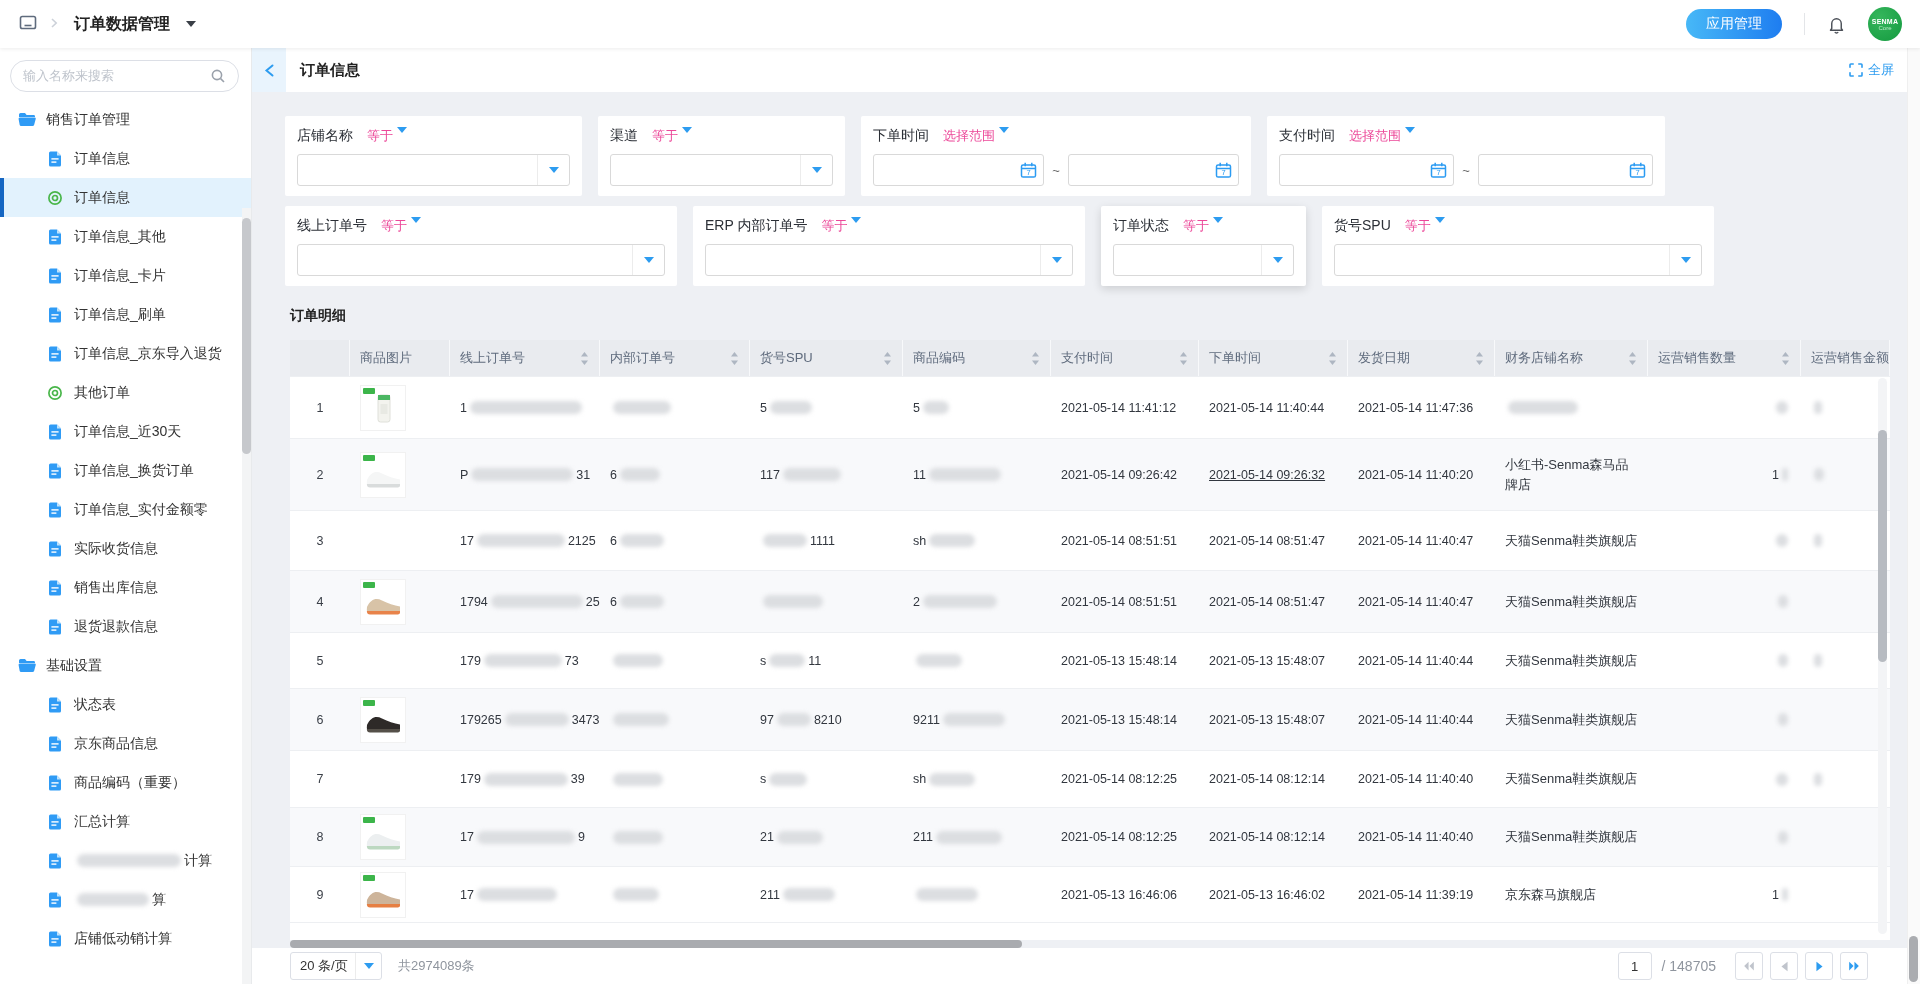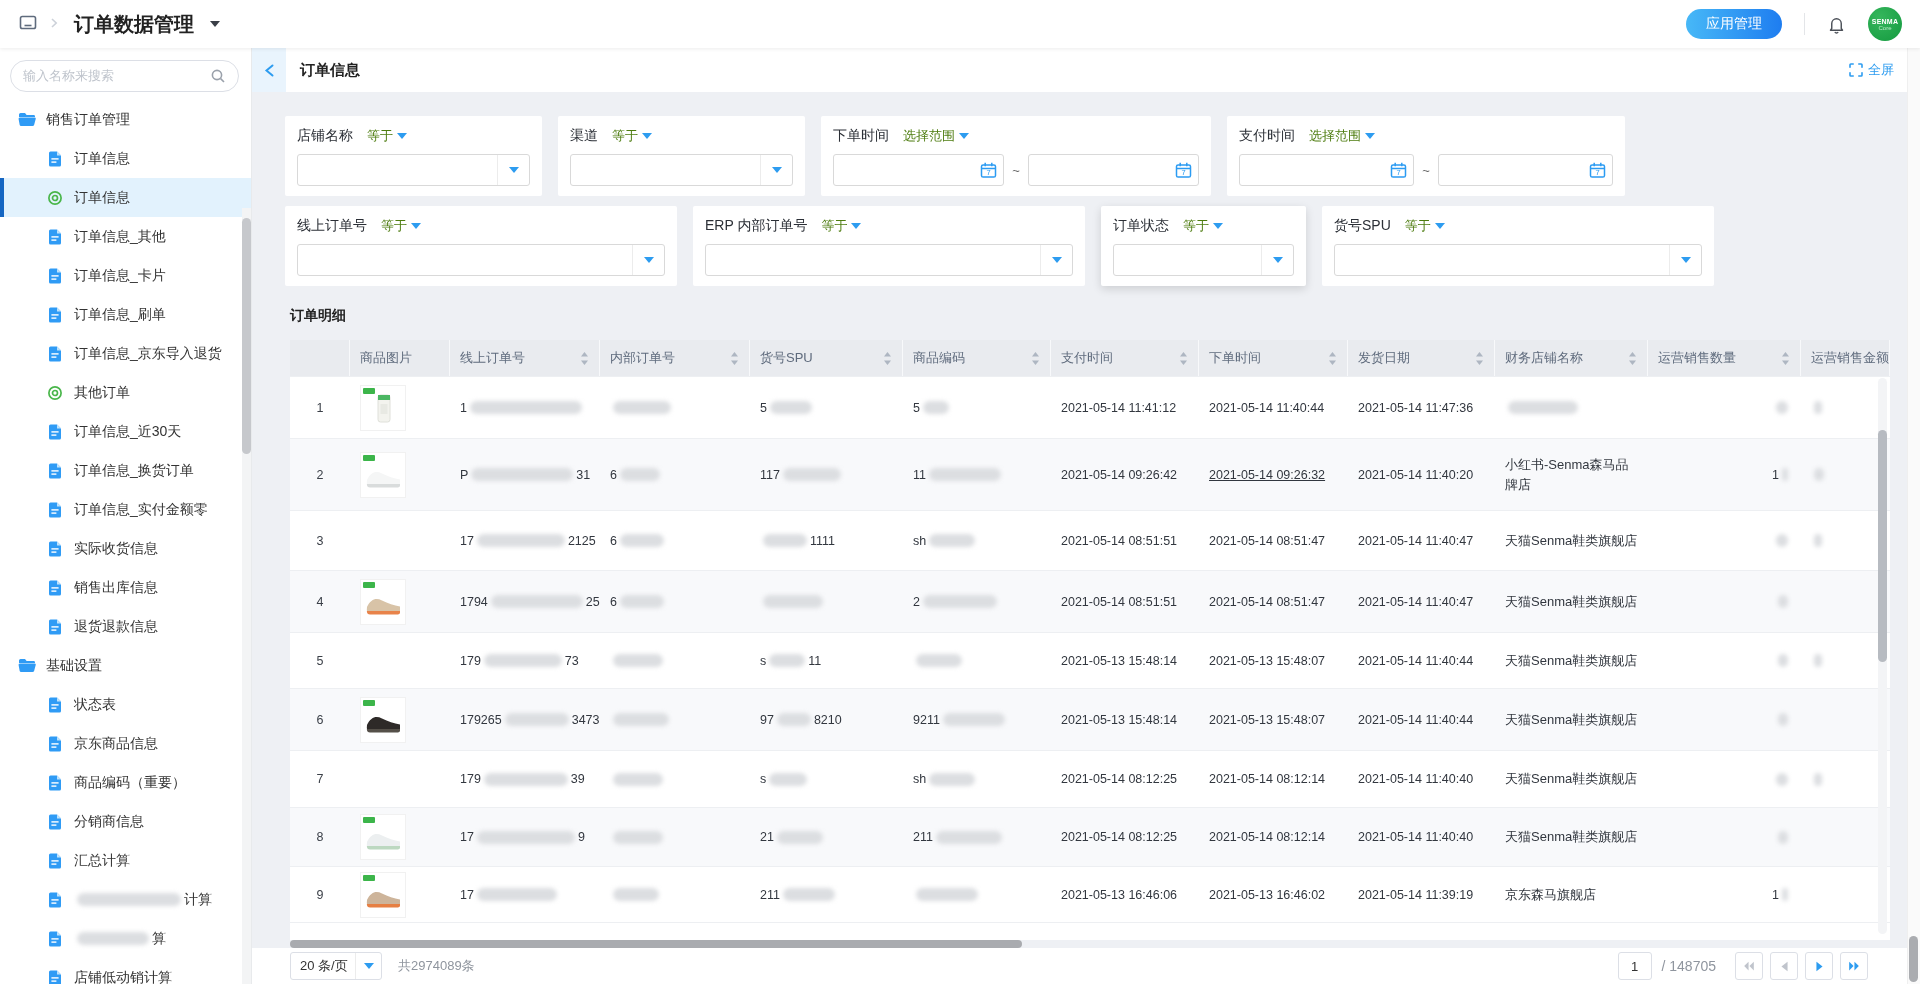--- a/index.html
+++ b/index.html
@@ -3,21 +3,21 @@
 <meta charset="utf-8">
 <style>
   * { box-sizing: border-box; margin:0; padding:0; }
   html,body { width:1920px; height:984px; overflow:hidden; }
   body { font-family:"Liberation Sans", sans-serif; font-size:14px; color:#333; background:#eef0f4; }
 
   
   .topbar { height:48px; background:#fff; display:flex; align-items:center; padding:0 18px;
             box-shadow:0 1px 4px rgba(0,0,0,.08); position:relative; z-index:20; }
   .tb-left { display:flex; align-items:center; gap:10px; }
-  .tb-title { font-size:20px; font-weight:bold; color:#222; margin-left:4px; }
+  .tb-title { font-size:16px; font-weight:bold; color:#222; margin-left:4px; }
   .tb-caret { width:0; height:0; border-left:5px solid transparent; border-right:5px solid transparent;
               border-top:6px solid #3a3f47; margin-left:6px; }
   .tb-right { margin-left:auto; display:flex; align-items:center; gap:22px; }
   .app-btn { background:linear-gradient(90deg,#47b8f7,#1e7df0); color:#fff; border:none; border-radius:16px;
              height:30px; padding:0 20px; font-size:14px; cursor:pointer; font-family:inherit; }
   .tb-divider { width:1px; height:22px; background:#e3e5e8; }
   .avatar { width:34px; height:34px; border-radius:50%; background:radial-gradient(circle at 35% 30%,#35b65c,#149a3f);
             color:#fff; display:flex; flex-direction:column; align-items:center; justify-content:center; cursor:pointer; }
   .avatar .l1 { font-size:7px; font-weight:bold; letter-spacing:.2px; }
   .avatar .l2 { font-size:6px; color:#bdeccb; }
@@ -48,21 +48,21 @@
   .fullscreen { margin-left:auto; margin-right:26px; color:#2d9cf0; font-size:13px; display:flex; align-items:center; gap:5px; cursor:pointer; }
 
   
   .frow { display:flex; gap:16px; margin-left:33px; }
   .frow1 { margin-top:24px; }
   .frow2 { margin-top:10px; }
   .fcard { background:#fff; height:80px; border-radius:2px; padding:10px 12px; flex:none; }
   .fcard.elevated { box-shadow:0 3px 10px rgba(0,0,0,.14); }
   .flabel-row { display:flex; align-items:center; gap:14px; height:20px; }
   .flabel { font-size:14px; color:#2b2f36; }
-  .fop { display:flex; align-items:center; gap:4px; color:#4d7c0f; font-size:13px; cursor:pointer; }
+  .fop { display:flex; align-items:flex-start; gap:4px; color:#ec4899; font-size:13px; cursor:pointer; }
   .caret-blue { width:0; height:0; border-left:5px solid transparent; border-right:5px solid transparent; border-top:6px solid #2d9cf0; }
   .fselect { margin-top:8px; height:32px; border:1px solid #d9d9d9; border-radius:3px; background:#fff; position:relative; cursor:pointer; }
   .fselect .caret-zone { position:absolute; right:0; top:0; bottom:0; width:32px; border-left:1px solid #ececec;
                          display:flex; align-items:center; justify-content:center; }
   .drange { margin-top:8px; display:flex; align-items:center; gap:8px; }
   .dinput { flex:1; height:32px; border:1px solid #d9d9d9; border-radius:3px; background:#fff; position:relative; cursor:text; }
   .dinput .cal { position:absolute; right:5px; top:6px; }
   .tilde { color:#666; font-size:13px; flex:none; }
 
   
@@ -341,31 +341,20 @@
         </div>
         <div class="tree-item">
           <span class="ticon">
             <svg width="14" height="16" viewBox="0 0 14 16">
               <path d="M1 2 Q1 0.5 2.5 0.5 H9 L13 4.5 V14 Q13 15.5 11.5 15.5 H2.5 Q1 15.5 1 14 Z" fill="#2f9bf5"></path>
               <path d="M9 0.5 L13 4.5 H9 Z" fill="#bfe3fc"></path>
               <rect x="3.4" y="7.2" width="7.2" height="1.4" fill="#fff"></rect>
               <rect x="3.4" y="10.4" width="5" height="1.4" fill="#fff"></rect>
             </svg>
           </span>
-          <span style="display: flex; align-items: center;">分销商信息</span>
-        </div>
-        <div class="tree-item">
-          <span class="ticon">
-            <svg width="14" height="16" viewBox="0 0 14 16">
-              <path d="M1 2 Q1 0.5 2.5 0.5 H9 L13 4.5 V14 Q13 15.5 11.5 15.5 H2.5 Q1 15.5 1 14 Z" fill="#2f9bf5"></path>
-              <path d="M9 0.5 L13 4.5 H9 Z" fill="#bfe3fc"></path>
-              <rect x="3.4" y="7.2" width="7.2" height="1.4" fill="#fff"></rect>
-              <rect x="3.4" y="10.4" width="5" height="1.4" fill="#fff"></rect>
-            </svg>
-          </span>
           <span style="display: flex; align-items: center;">汇总计算</span>
         </div>
         <div class="tree-item">
           <span class="ticon">
             <svg width="14" height="16" viewBox="0 0 14 16">
               <path d="M1 2 Q1 0.5 2.5 0.5 H9 L13 4.5 V14 Q13 15.5 11.5 15.5 H2.5 Q1 15.5 1 14 Z" fill="#2f9bf5"></path>
               <path d="M9 0.5 L13 4.5 H9 Z" fill="#bfe3fc"></path>
               <rect x="3.4" y="7.2" width="7.2" height="1.4" fill="#fff"></rect>
               <rect x="3.4" y="10.4" width="5" height="1.4" fill="#fff"></rect>
             </svg>
@@ -414,21 +403,21 @@
               <path d="M9.8 1 H12.2 Q13 1 13 1.8 V4.2"></path>
               <path d="M13 9.8 V12.2 Q13 13 12.2 13 H9.8"></path>
               <path d="M4.2 13 H1.8 Q1 13 1 12.2 V9.8"></path>
             </svg>
           </span>
         <span>全屏</span>
       </span>
     </div>
 
     <div class="frow frow1" id="frow1">
-        <div class="fcard" style="width: 257px;">
+        <div class="fcard" style="width: 297px;">
           <div class="flabel-row">
             <span class="flabel">店铺名称</span>
             <span class="fop">
               <span>等于</span>
               <span class="caret-blue"></span>
             </span>
           </div>
           <div class="fselect">
             <span class="caret-zone">
               <span class="caret-blue"></span>

